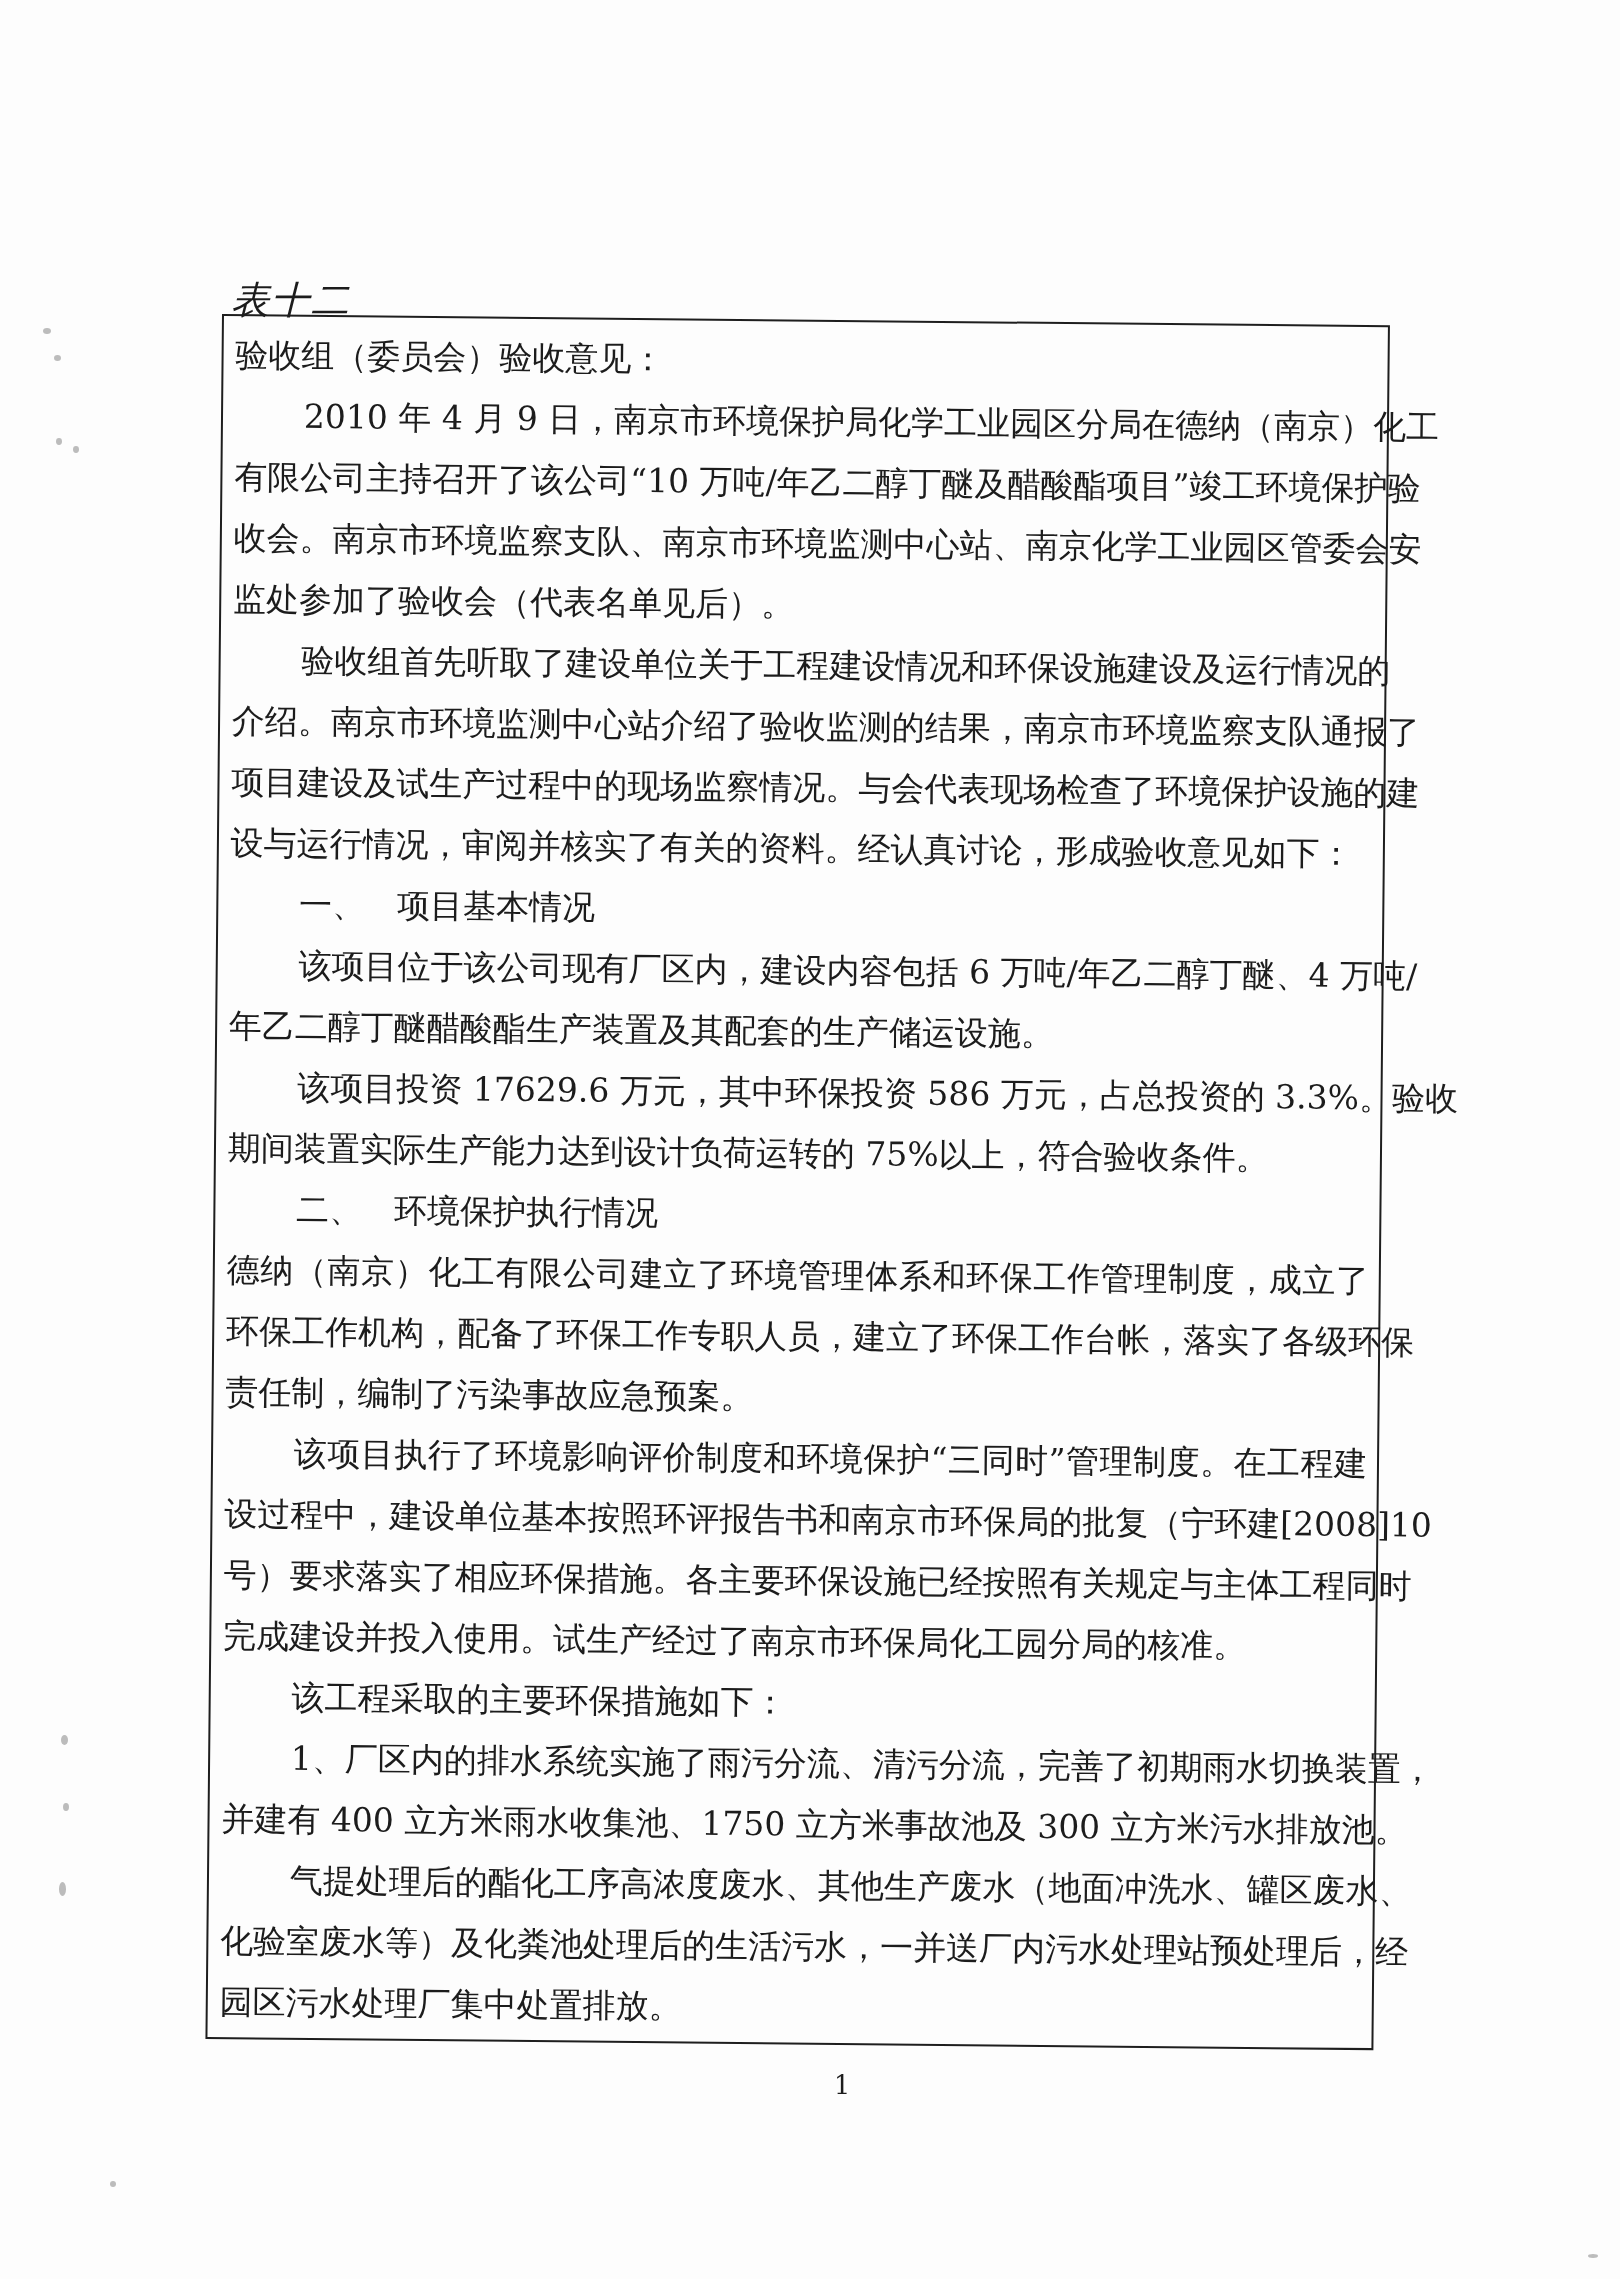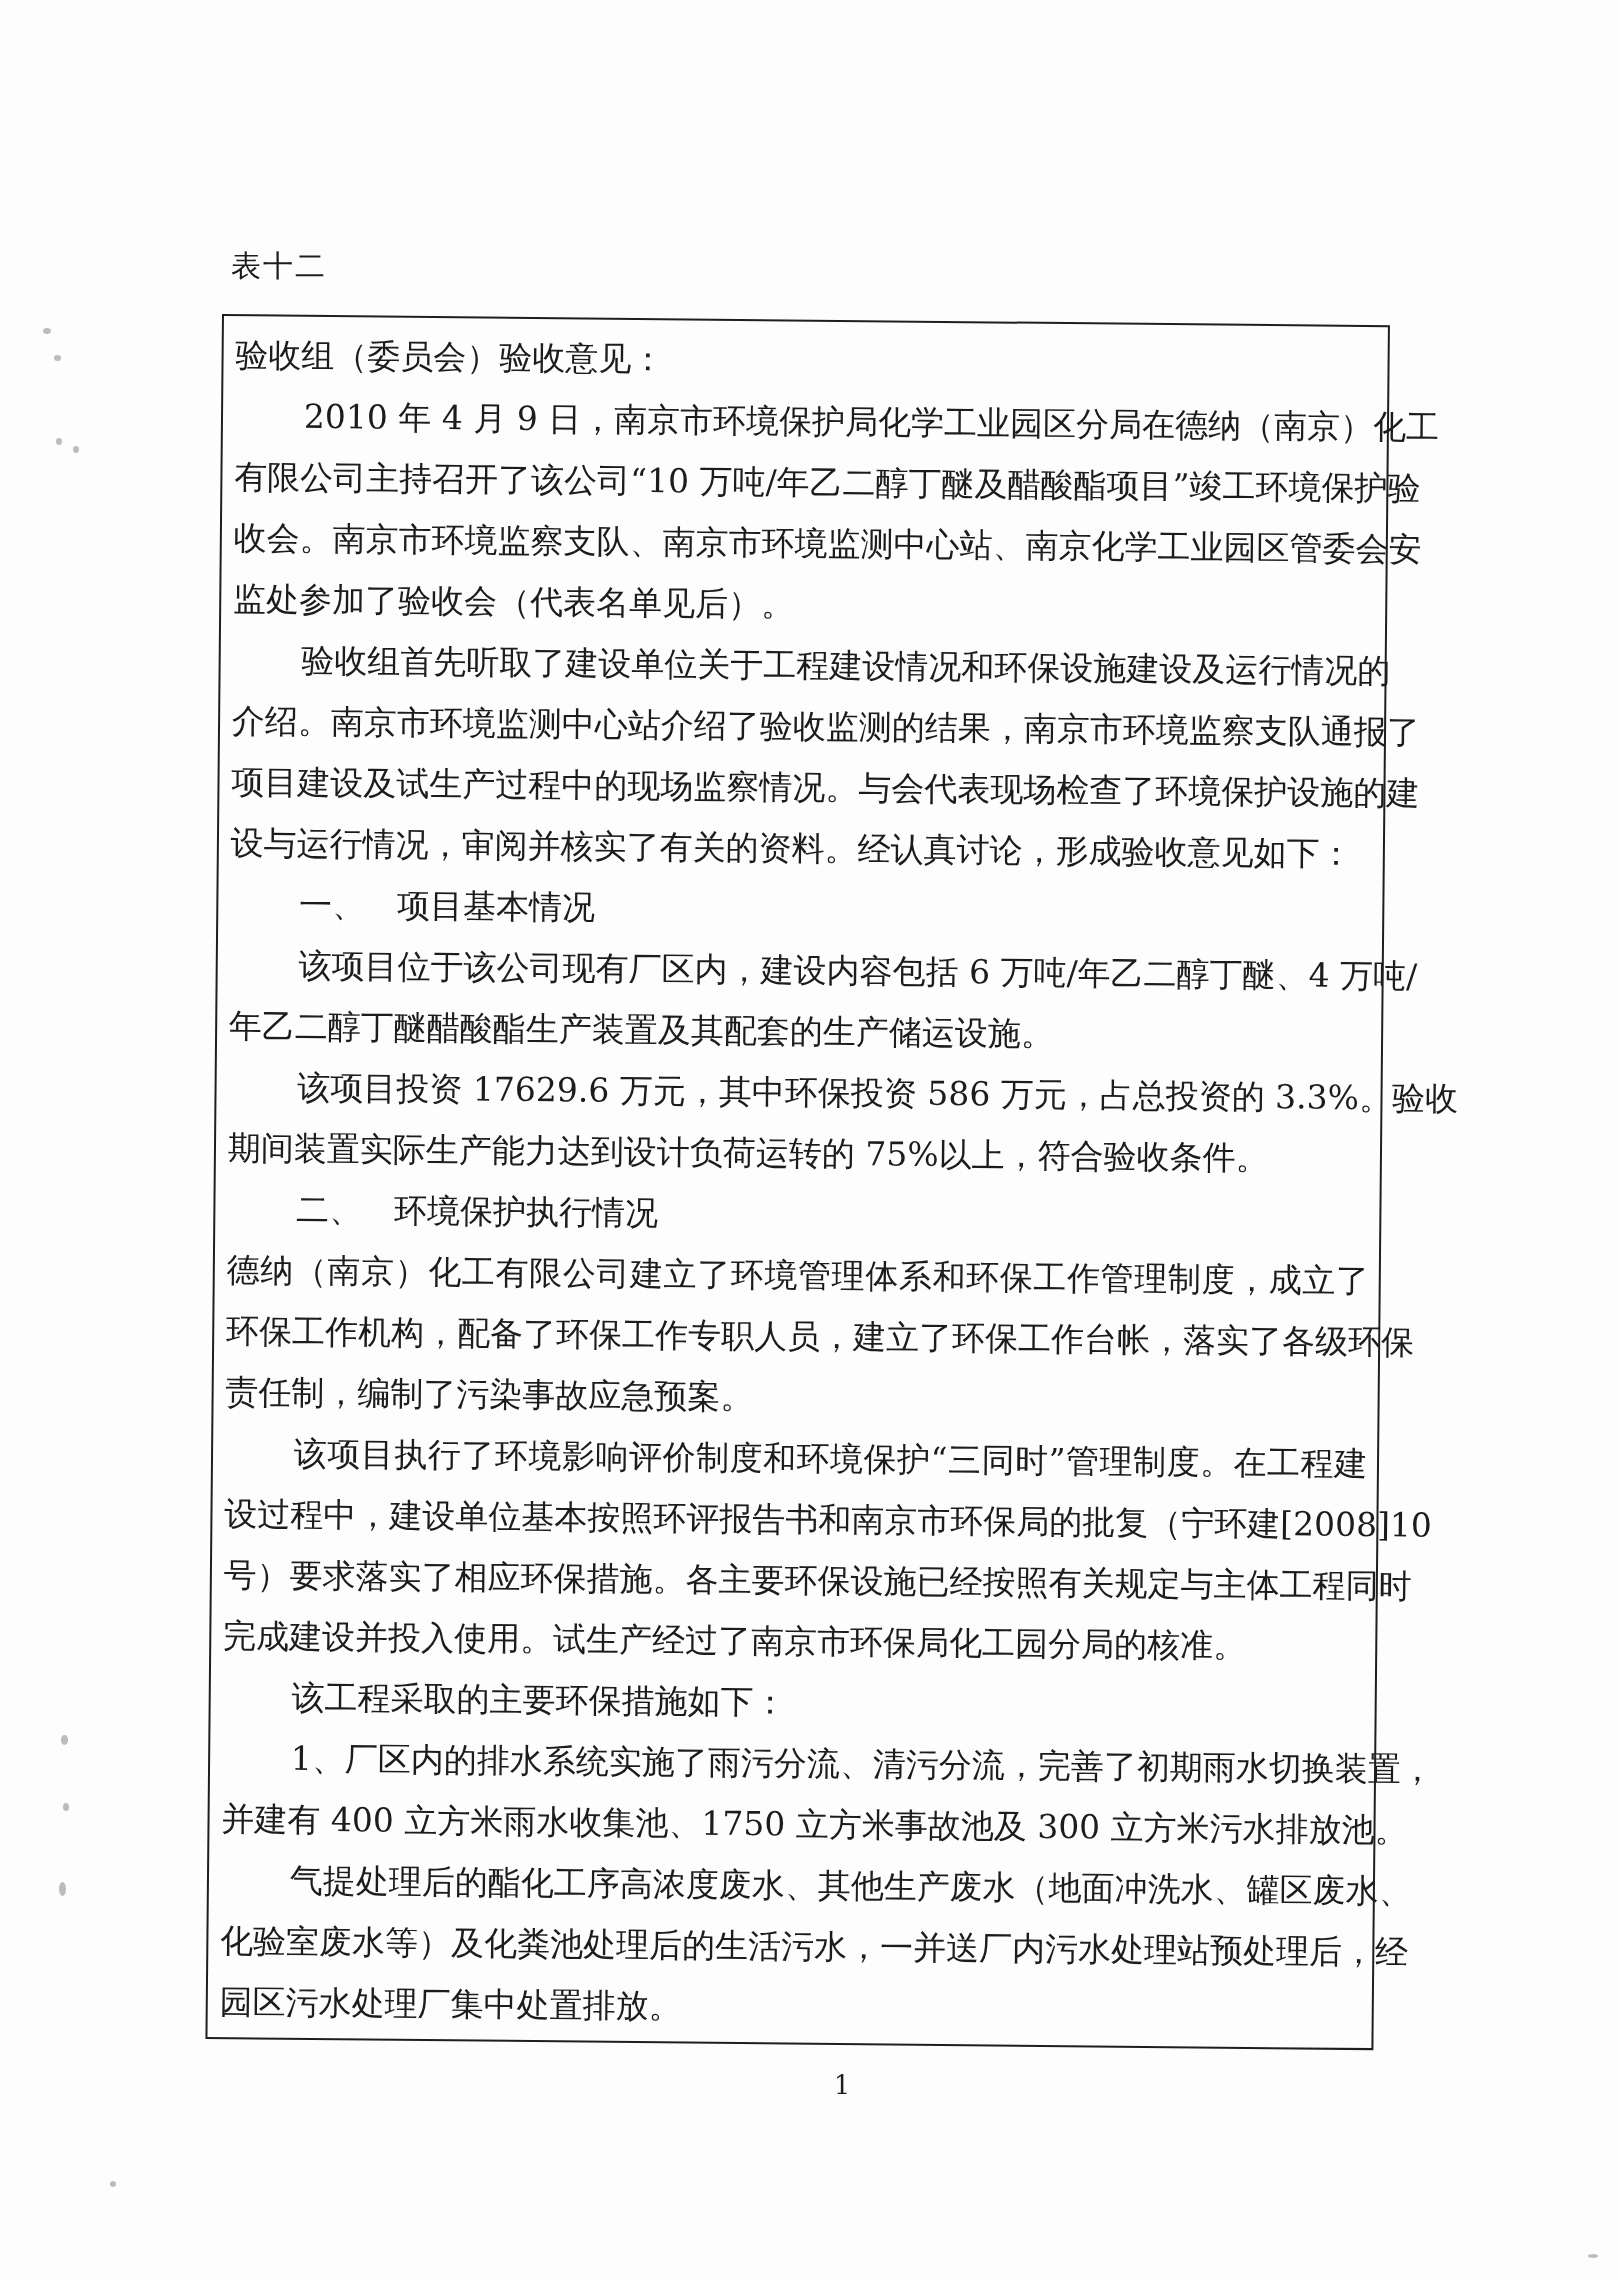--- a/index.html
+++ b/index.html
@@ -3,22 +3,22 @@
 <meta charset="utf-8">
 <style>
   html, body { margin: 0; padding: 0; }
   body {
     width: 1620px; height: 2280px; position: relative; overflow: hidden;
     background: #fdfdfd;
     font-family: "DejaVu Serif", "Liberation Serif", serif;
     color: #1c1c1c;
   }
   .page-label {
-    position: absolute; left: 231px; top: 246px;
-    font-size: 30px; letter-spacing: 2px;
+    position: absolute; left: 231px; top: 275px;
+    font-size: 38px; letter-spacing: 2px; font-style: italic;
   }
   .box {
     position: absolute; left: 222px; top: 314px;
     width: 1168px; height: 1725px;
     border: 2.5px solid #1e1e1e;
     box-sizing: border-box;
     transform: rotate(0.55deg); transform-origin: 0 0;
   }
   .content {
     position: absolute; left: 11.8px; top: 7.8px; right: 9.8px;

